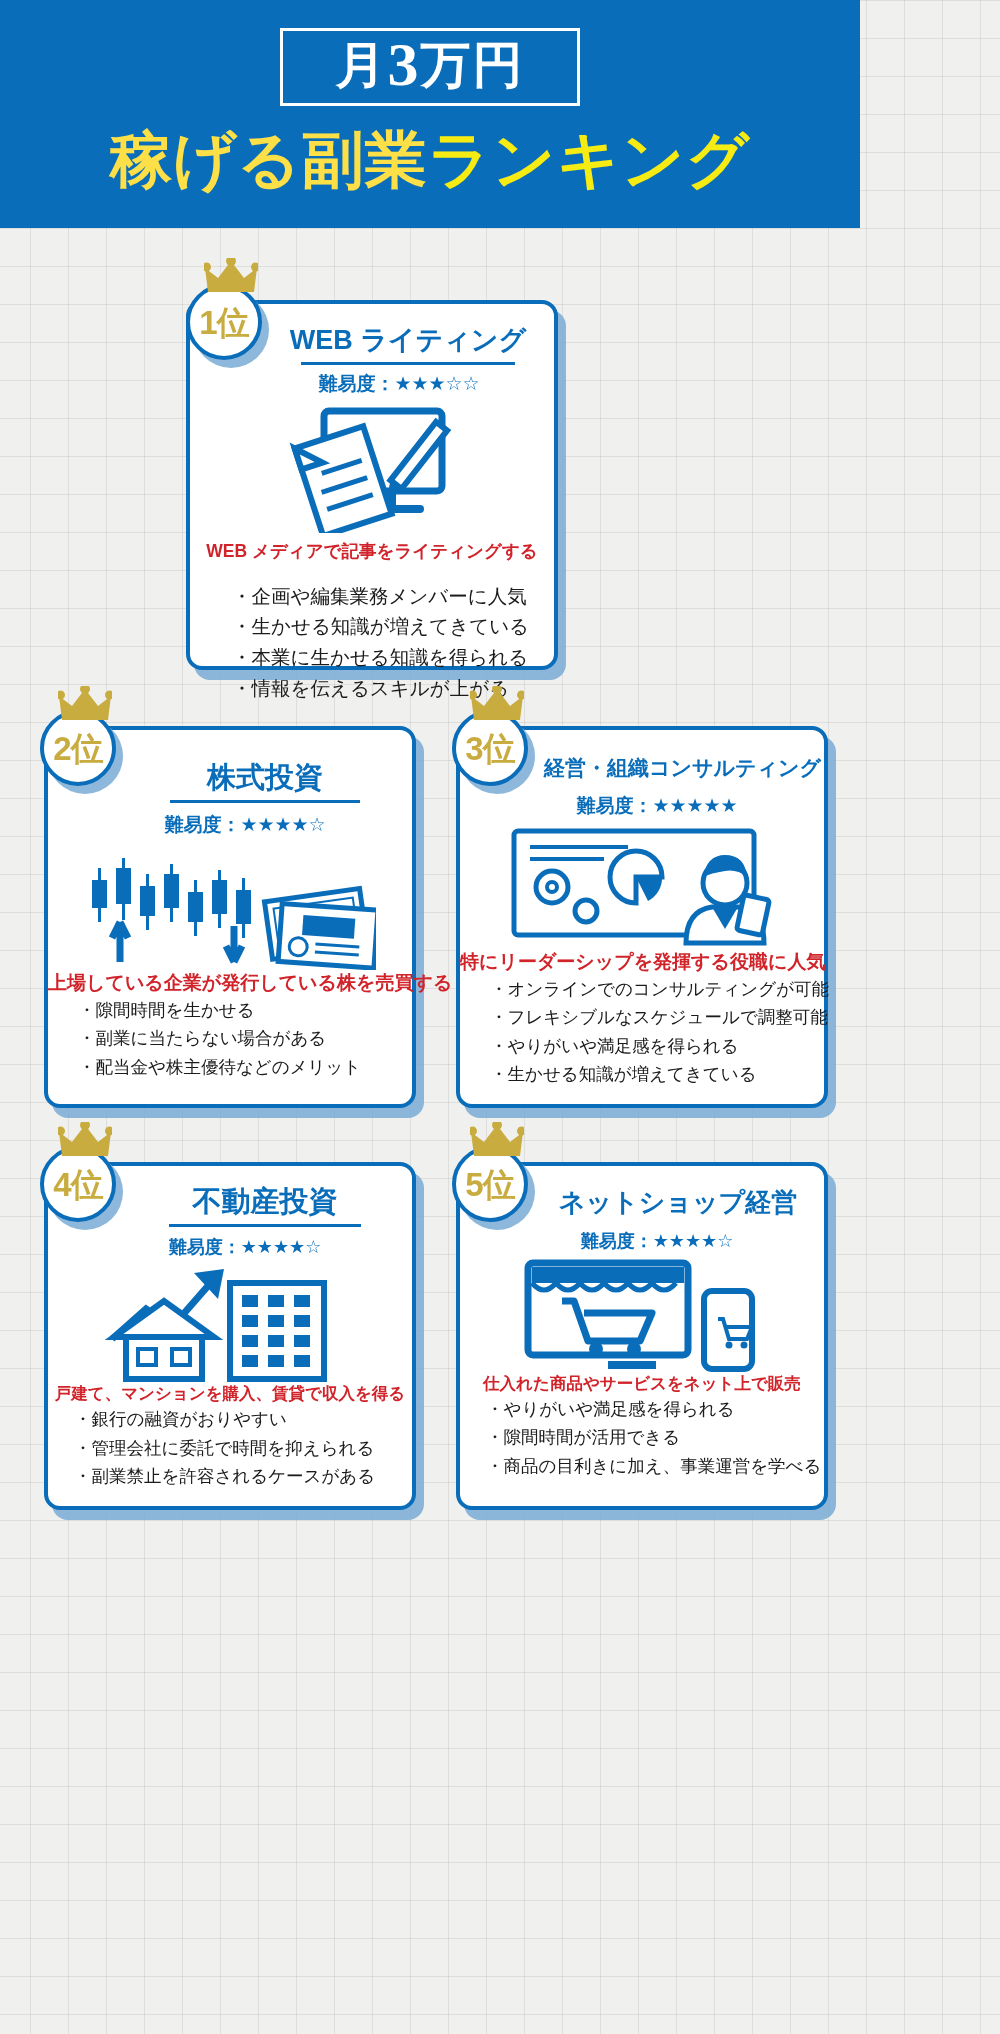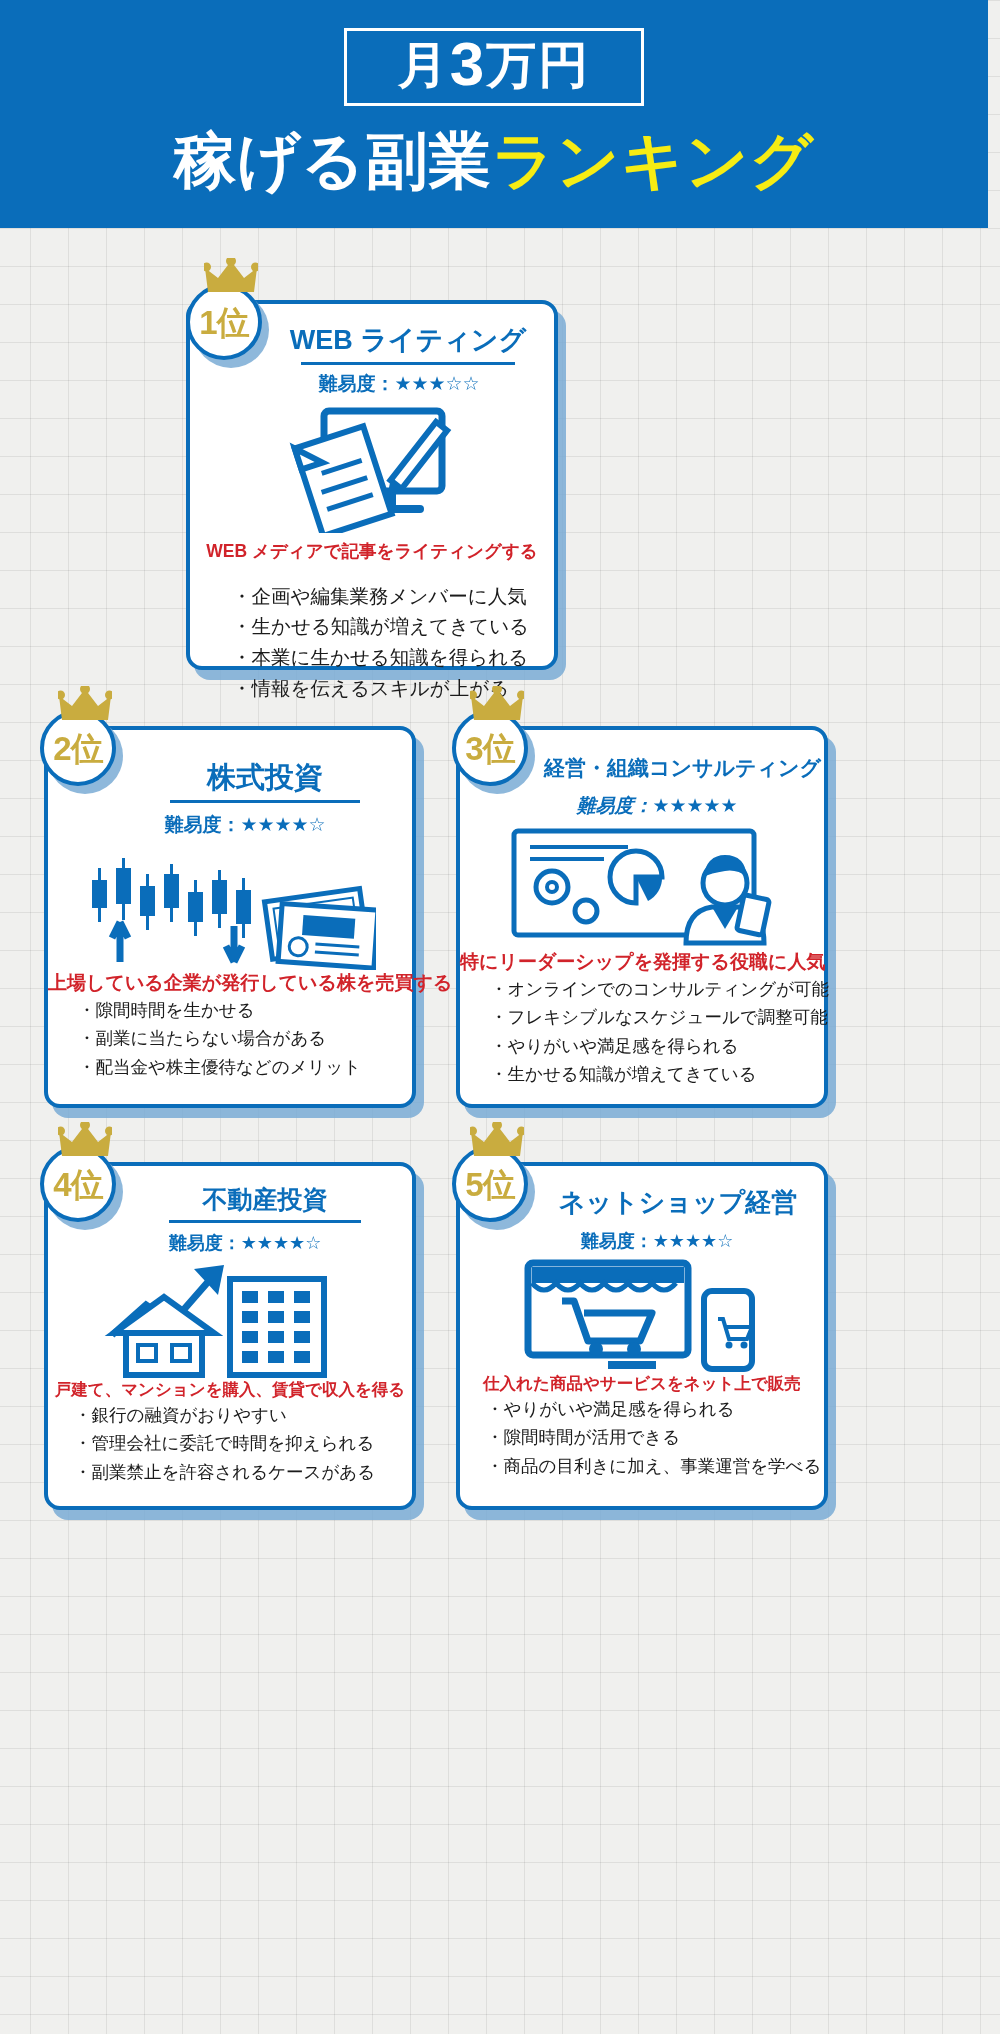--- a/index.html
+++ b/index.html
@@ -18,28 +18,29 @@
     background-image:
       linear-gradient(to right, rgba(0,0,0,0.075) 1px, transparent 1px),
       linear-gradient(to bottom, rgba(0,0,0,0.075) 1px, transparent 1px);
     background-size: 38px 38px;
     background-position: -8px 0px;
   }
 
   
   .header {
     position: relative;
-    width: 988px;
+    width: 860px;
     height: 228px;
     background: #0a6dba;
     display: flex;
     flex-direction: column;
     align-items: center;
     justify-content: flex-start;
     padding-top: 28px;
+    font-family: Liberation Serif, serif;
   }
   .badge-box {
     border: 3px solid #ffffff;
     padding: 4px 44px 10px 44px;
     display: flex;
     align-items: center;
     justify-content: center;
     min-width: 300px;
     height: 78px;
   }
@@ -57,21 +58,21 @@
     vertical-align: -3px;
   }
   .header-main {
     margin-top: 22px;
     font-size: 62px;
     font-weight: 800;
     letter-spacing: 1px;
     white-space: nowrap;
     line-height: 1.05;
   }
-  .header-main .w { color: #ffffff; }
+  .header-main .w { color: #fde047; }
   .header-main .y { color: #f6ec13; }
 
   
   .card {
     position: absolute;
     background: #ffffff;
     border: 4px solid #0a6dba;
     border-radius: 16px;
     box-shadow: 8px 10px 0 rgba(122,171,213,0.85);
   }
@@ -143,21 +144,21 @@
   #card3 { left: 456px; top: 726px; width: 372px; height: 382px; }
   #card2 .card-title { font-size: 29px; }
   #card3 .card-title { font-size: 21px; }
   .mid .difficulty { font-size: 19px; margin-top: 9px; }
   .mid .red-head { font-size: 19px; }
   .mid .bullets { font-size: 17.5px; line-height: 1.62; padding-left: 30px; }
 
   
   #card4 { left: 44px; top: 1162px; width: 372px; height: 348px; }
   #card5 { left: 456px; top: 1162px; width: 372px; height: 348px; }
-  #card4 .card-title { font-size: 25px; }
+  #card4 .card-title { font-size: 29px; }
   #card5 .card-title { font-size: 26px; }
   .bot .difficulty { font-size: 18px; margin-top: 8px; }
   .bot .red-head { font-size: 16.5px; }
   .bot .bullets { font-size: 17.5px; line-height: 1.64; padding-left: 26px; }
 </style>
 </head>
 <body>
 
 <div id="page">
 
@@ -279,21 +280,21 @@
       <circle cx="51.5" cy="9" r="4.5" fill="#c9ac3f"></circle>
   </svg>
   <div class="rank-badge" style="left:452px; top:710px;">
     <span>3位</span>
   </div>
 
   <div class="card mid" id="card3">
     <div style="padding:26px 10px 0 84px;">
       <div class="card-title">経営・組織コンサルティング</div>
     </div>
-    <div class="difficulty" style="padding-left:30px; margin-top:14px;font-style:italic;">
+    <div class="difficulty" style="padding-left:30px; margin-top:14px;">
       <span>難易度：</span><span>★★★★★</span>
     </div>
 
     <svg class="illo" width="268" height="124" viewBox="0 0 268 124" style="margin-top:6px;">
       <rect x="6" y="6" width="240" height="104" rx="4" fill="#ffffff" stroke="#0a6dba" stroke-width="5"></rect>
       <line x1="22" y1="22" x2="120" y2="22" stroke="#0a6dba" stroke-width="4"></line>
       <line x1="22" y1="34" x2="96" y2="34" stroke="#0a6dba" stroke-width="4"></line>
       <circle cx="44" cy="62" r="16" fill="none" stroke="#0a6dba" stroke-width="5"></circle>
       <circle cx="44" cy="62" r="5" fill="none" stroke="#0a6dba" stroke-width="4"></circle>
       <circle cx="78" cy="86" r="11" fill="none" stroke="#0a6dba" stroke-width="5"></circle>

